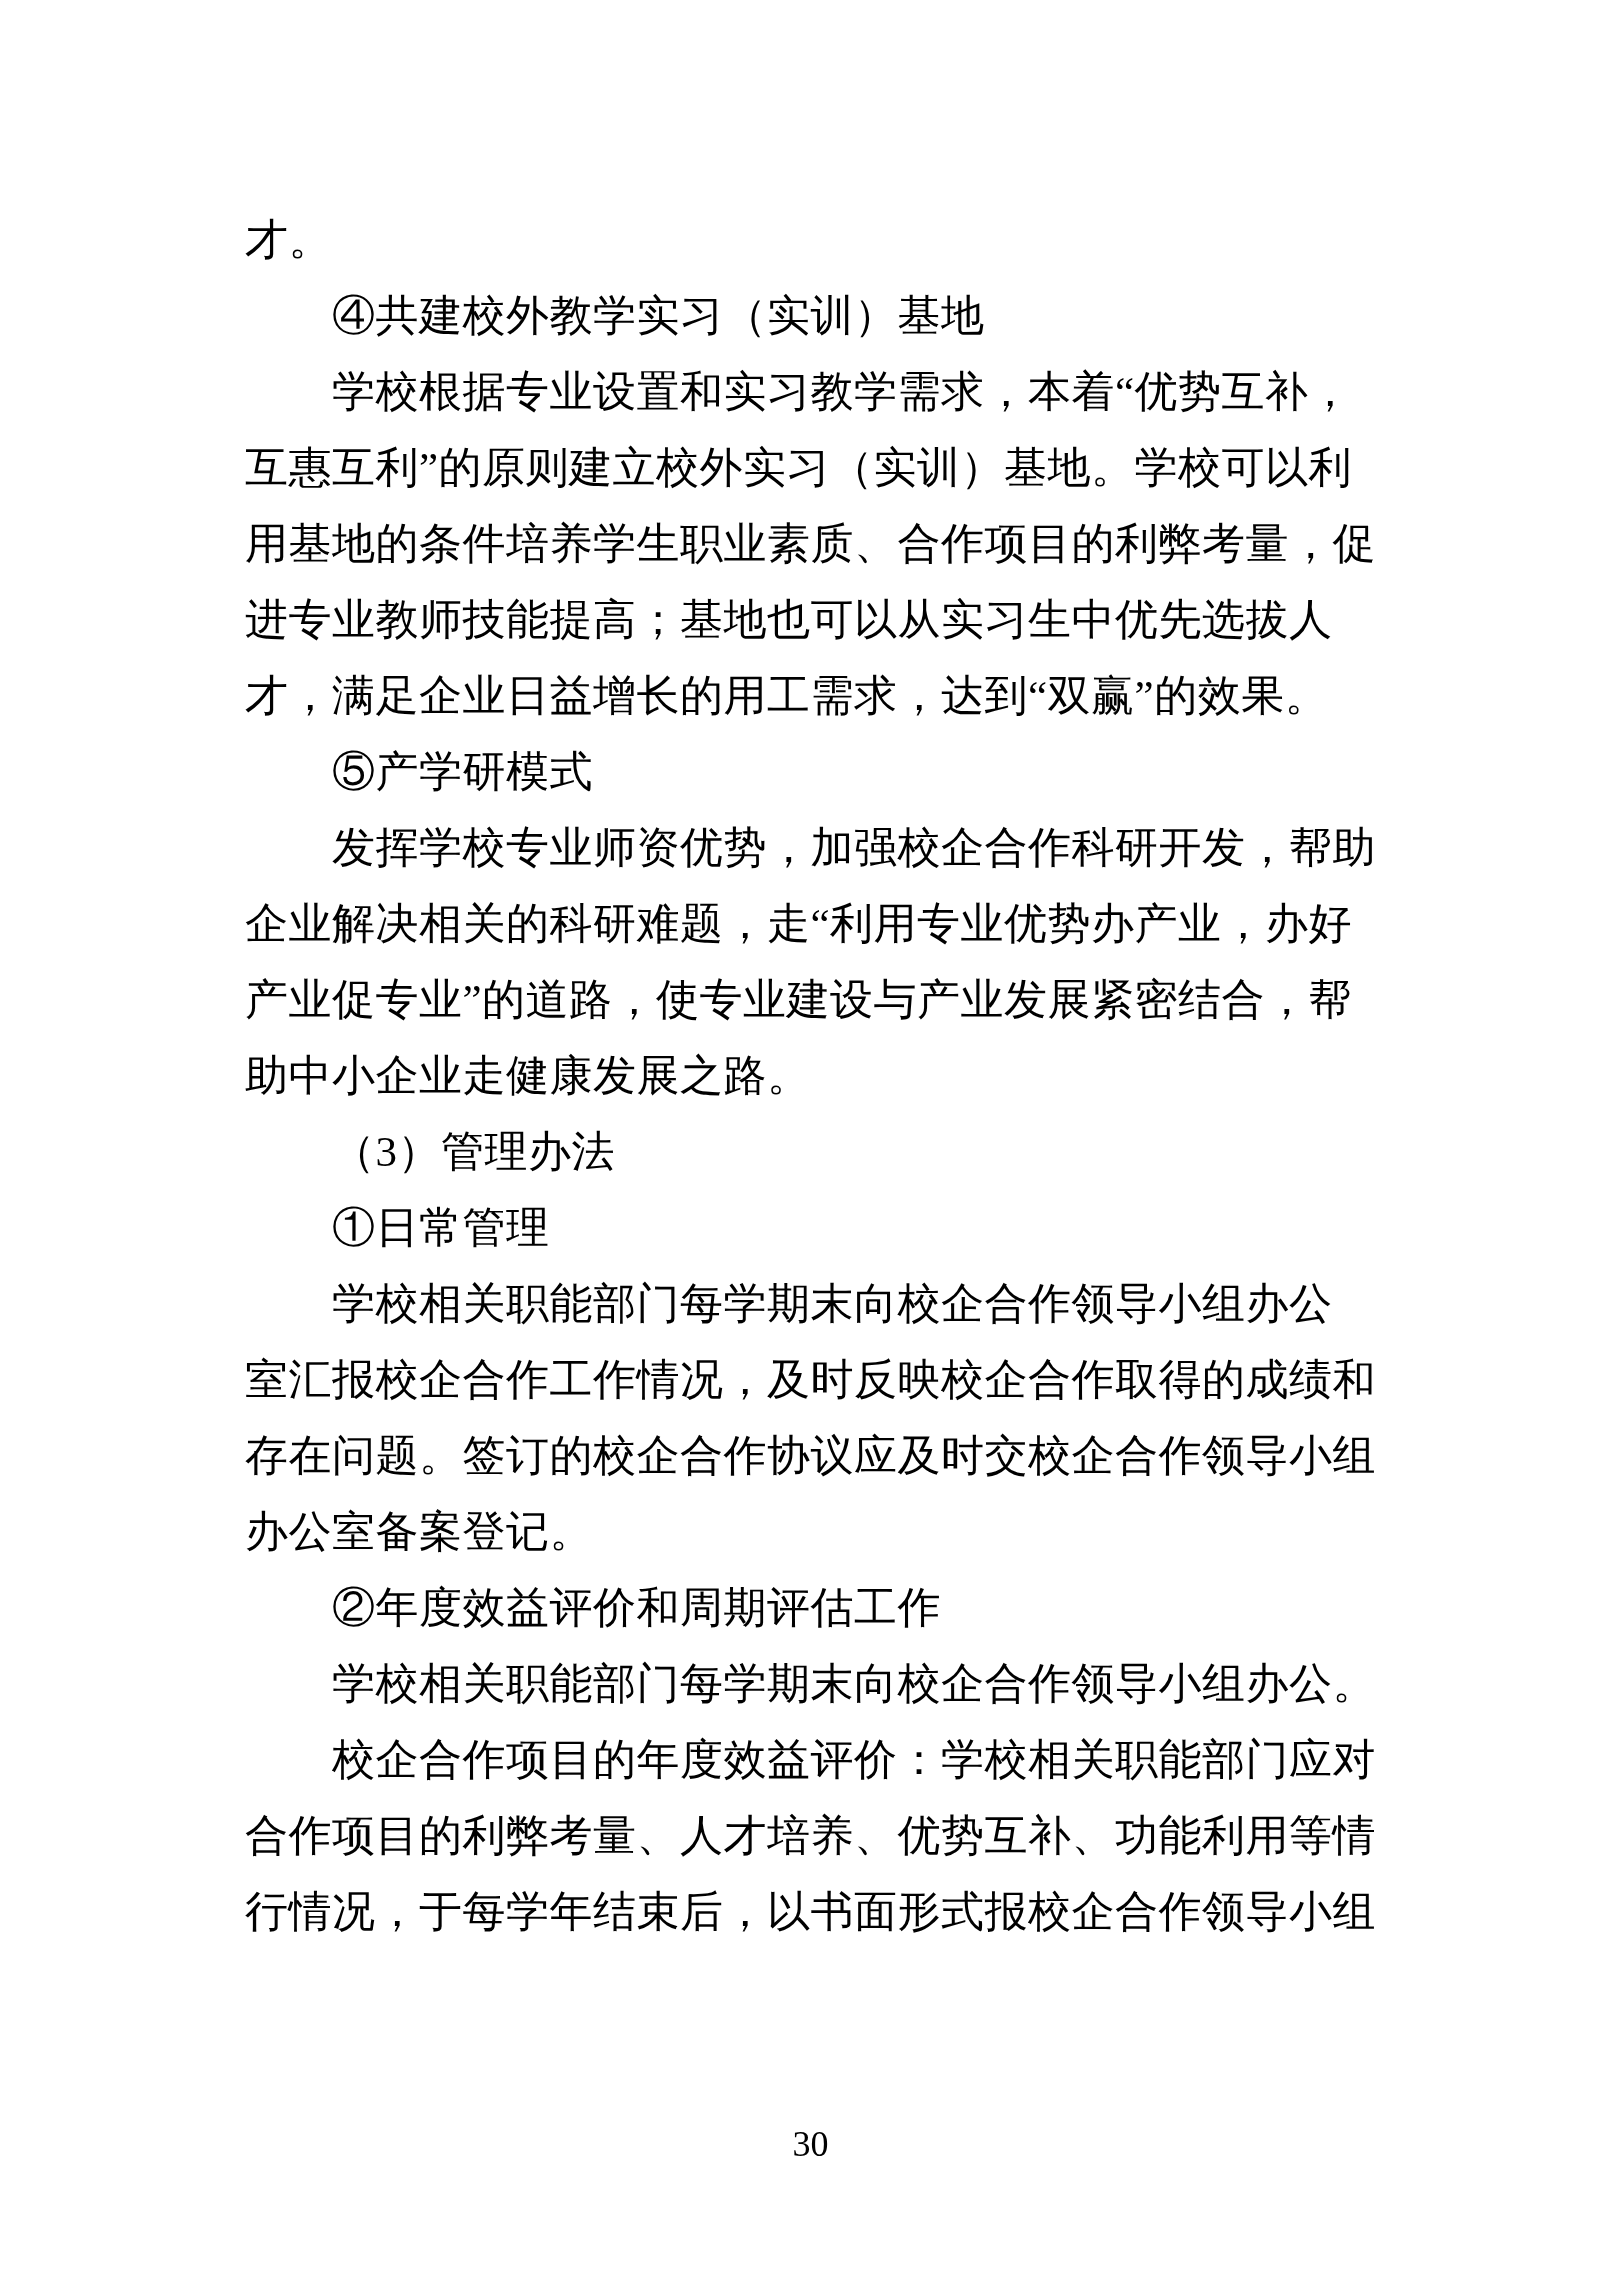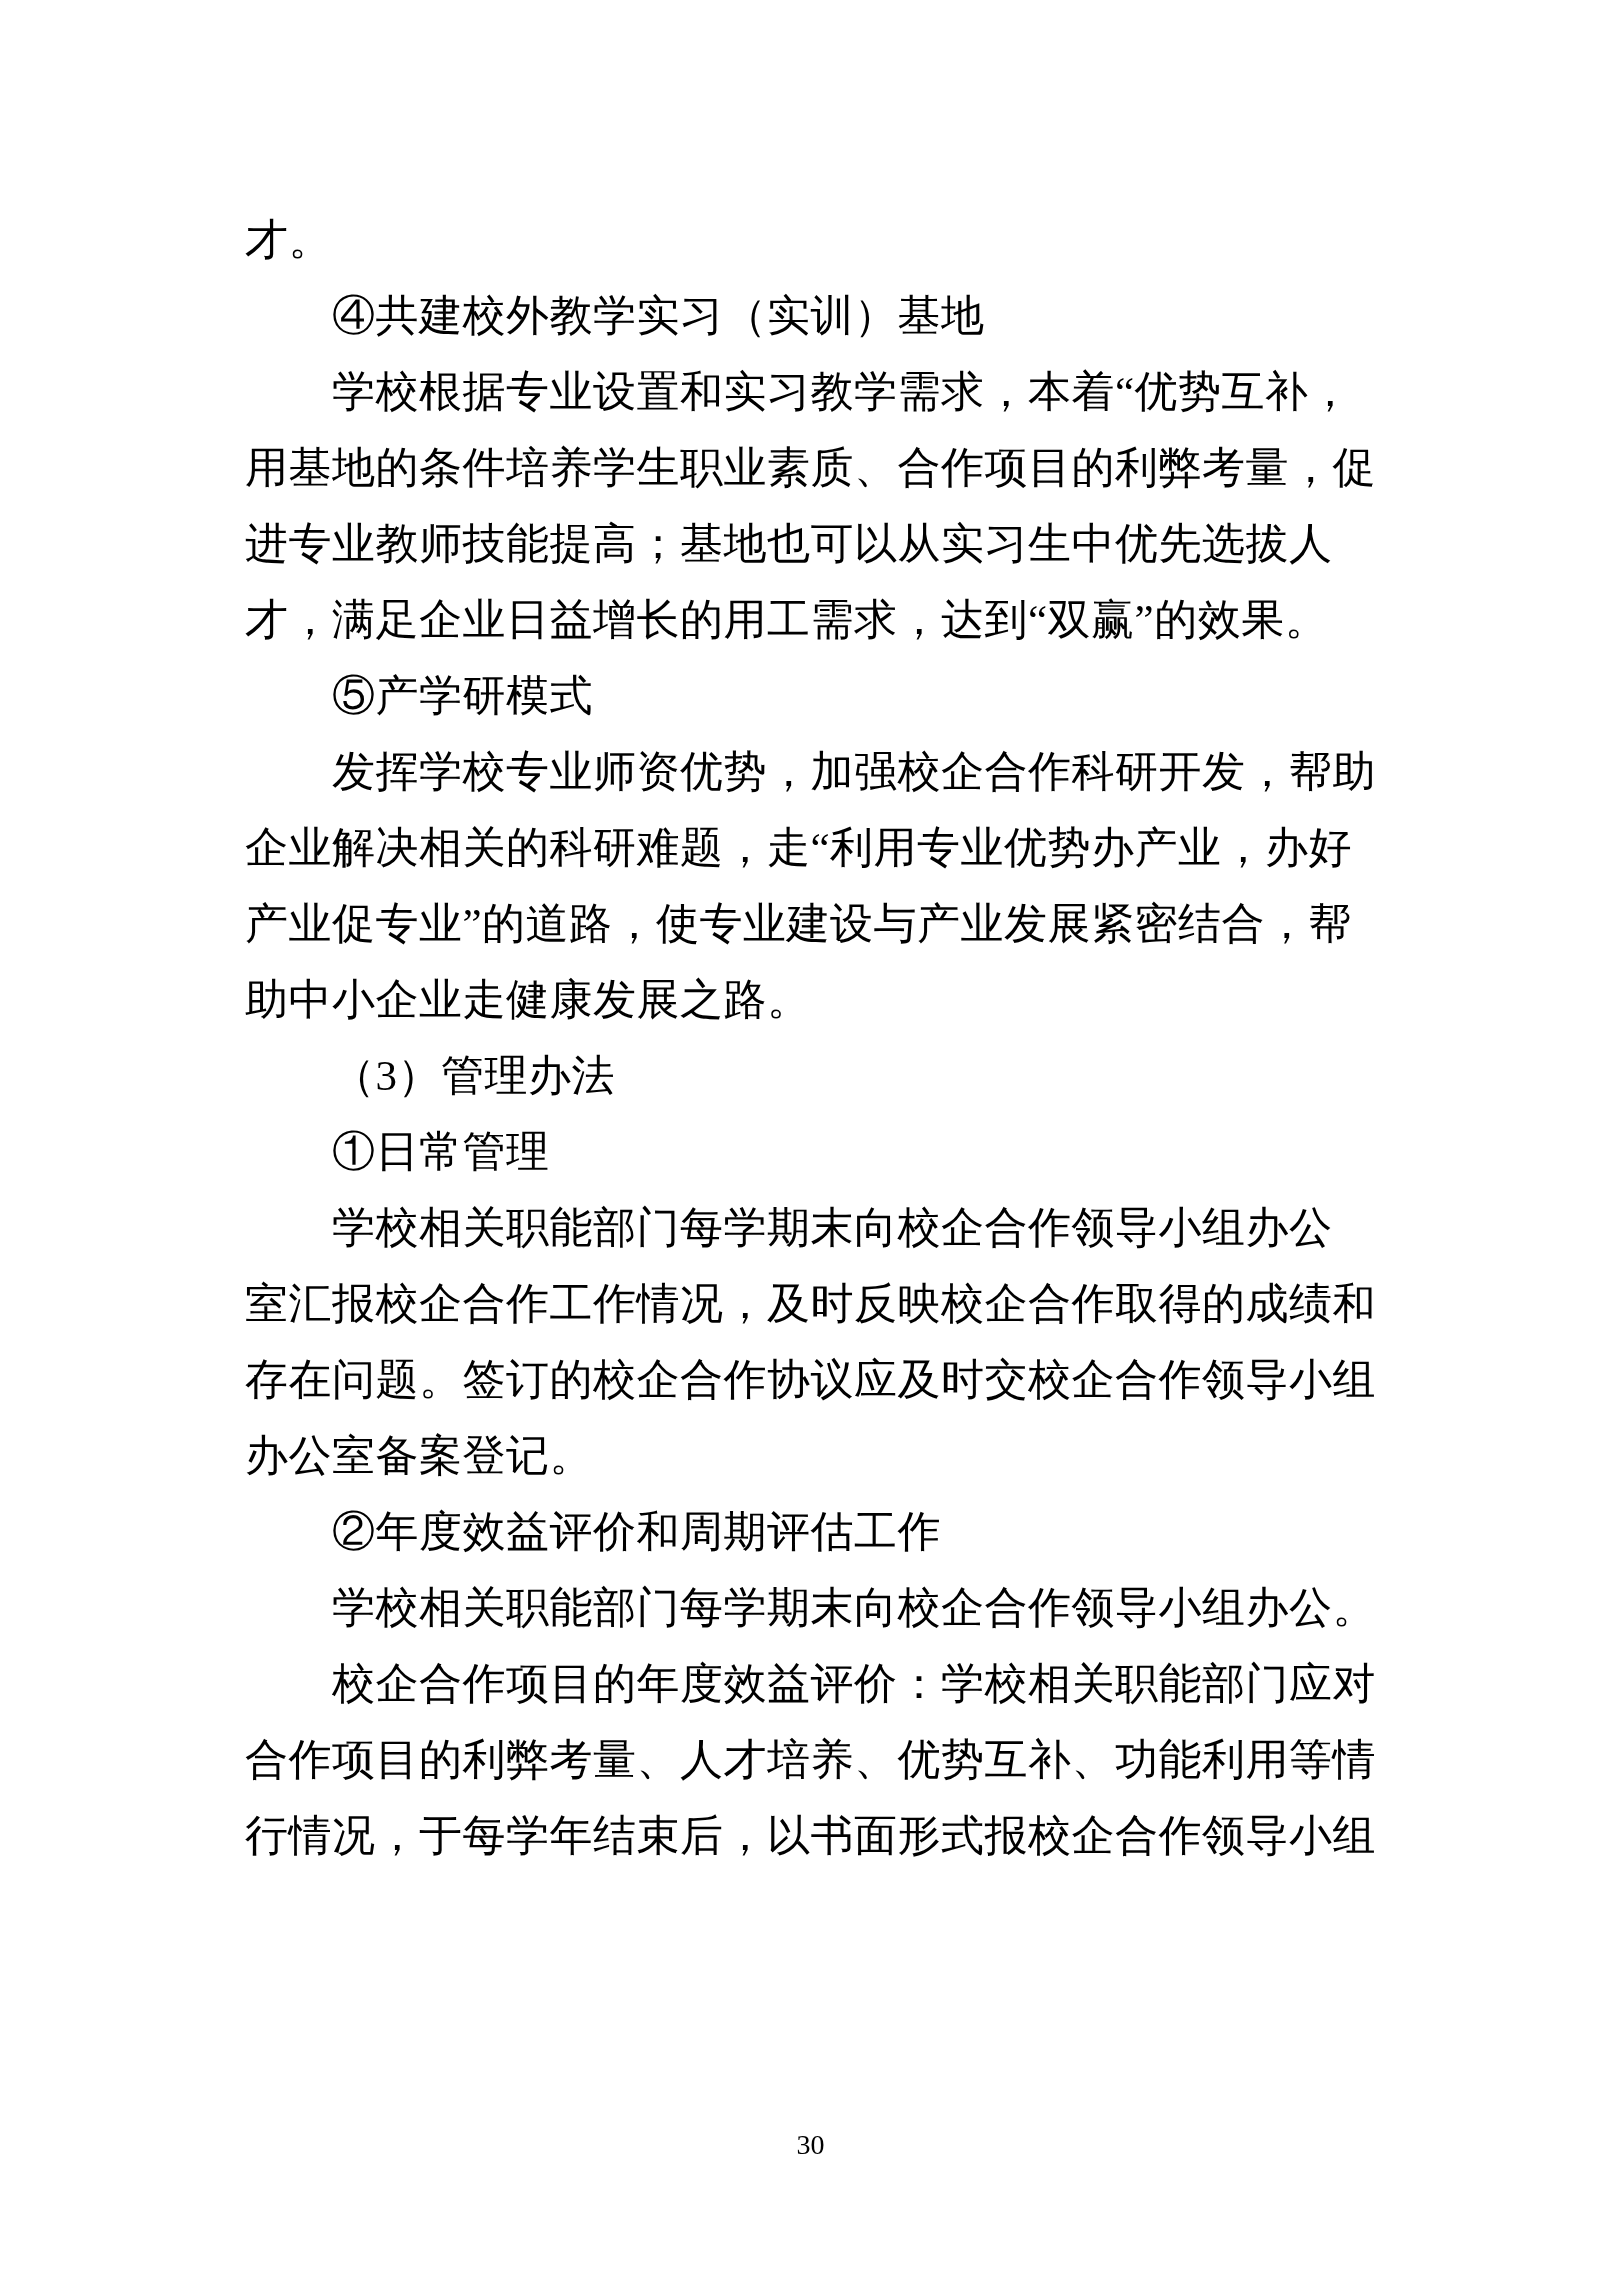--- a/index.html
+++ b/index.html
@@ -32,33 +32,34 @@
   }
   .line.indent {
     padding-left: 87px; 
   }
   .page-number {
     position: absolute;
     top: 2125px;
     left: 0;
     width: 1621px;
     text-align: center;
-    font-size: 28px;
+    font-size: 36px;
     line-height: 39px;
     color: #000000;
   }
 </style>
 </head>
 <body>
 
 <div class="page">
   <div class="text-block" id="lines-container">
       <div class="line">才。</div>
       <div class="line indent">④共建校外教学实习（实训）基地</div>
       <div class="line indent">学校根据专业设置和实习教学需求，本着“优势互补，</div>
+      <div class="line">互惠互利”的原则建立校外实习（实训）基地。学校可以利</div>
       <div class="line">用基地的条件培养学生职业素质、合作项目的利弊考量，促</div>
       <div class="line">进专业教师技能提高；基地也可以从实习生中优先选拔人</div>
       <div class="line">才，满足企业日益增长的用工需求，达到“双赢”的效果。</div>
       <div class="line indent">⑤产学研模式</div>
       <div class="line indent">发挥学校专业师资优势，加强校企合作科研开发，帮助</div>
       <div class="line">企业解决相关的科研难题，走“利用专业优势办产业，办好</div>
       <div class="line">产业促专业”的道路，使专业建设与产业发展紧密结合，帮</div>
       <div class="line">助中小企业走健康发展之路。</div>
       <div class="line indent">（3）管理办法</div>
       <div class="line indent">①日常管理</div>

